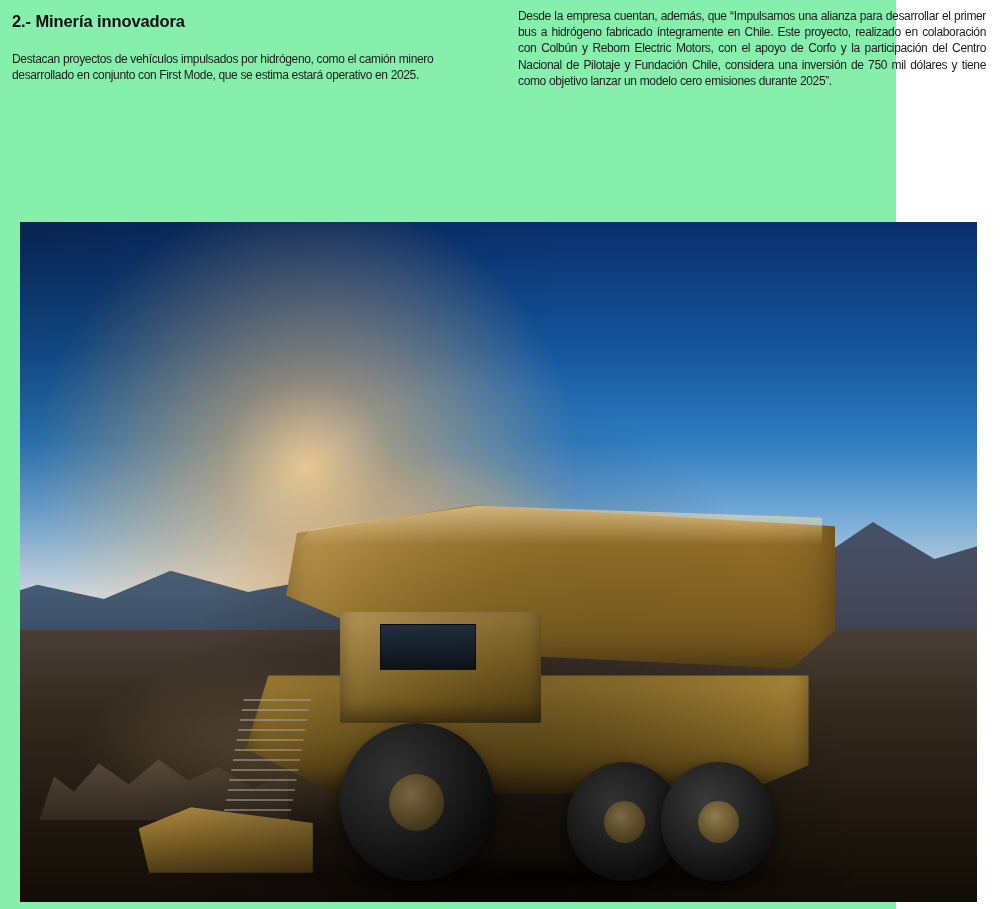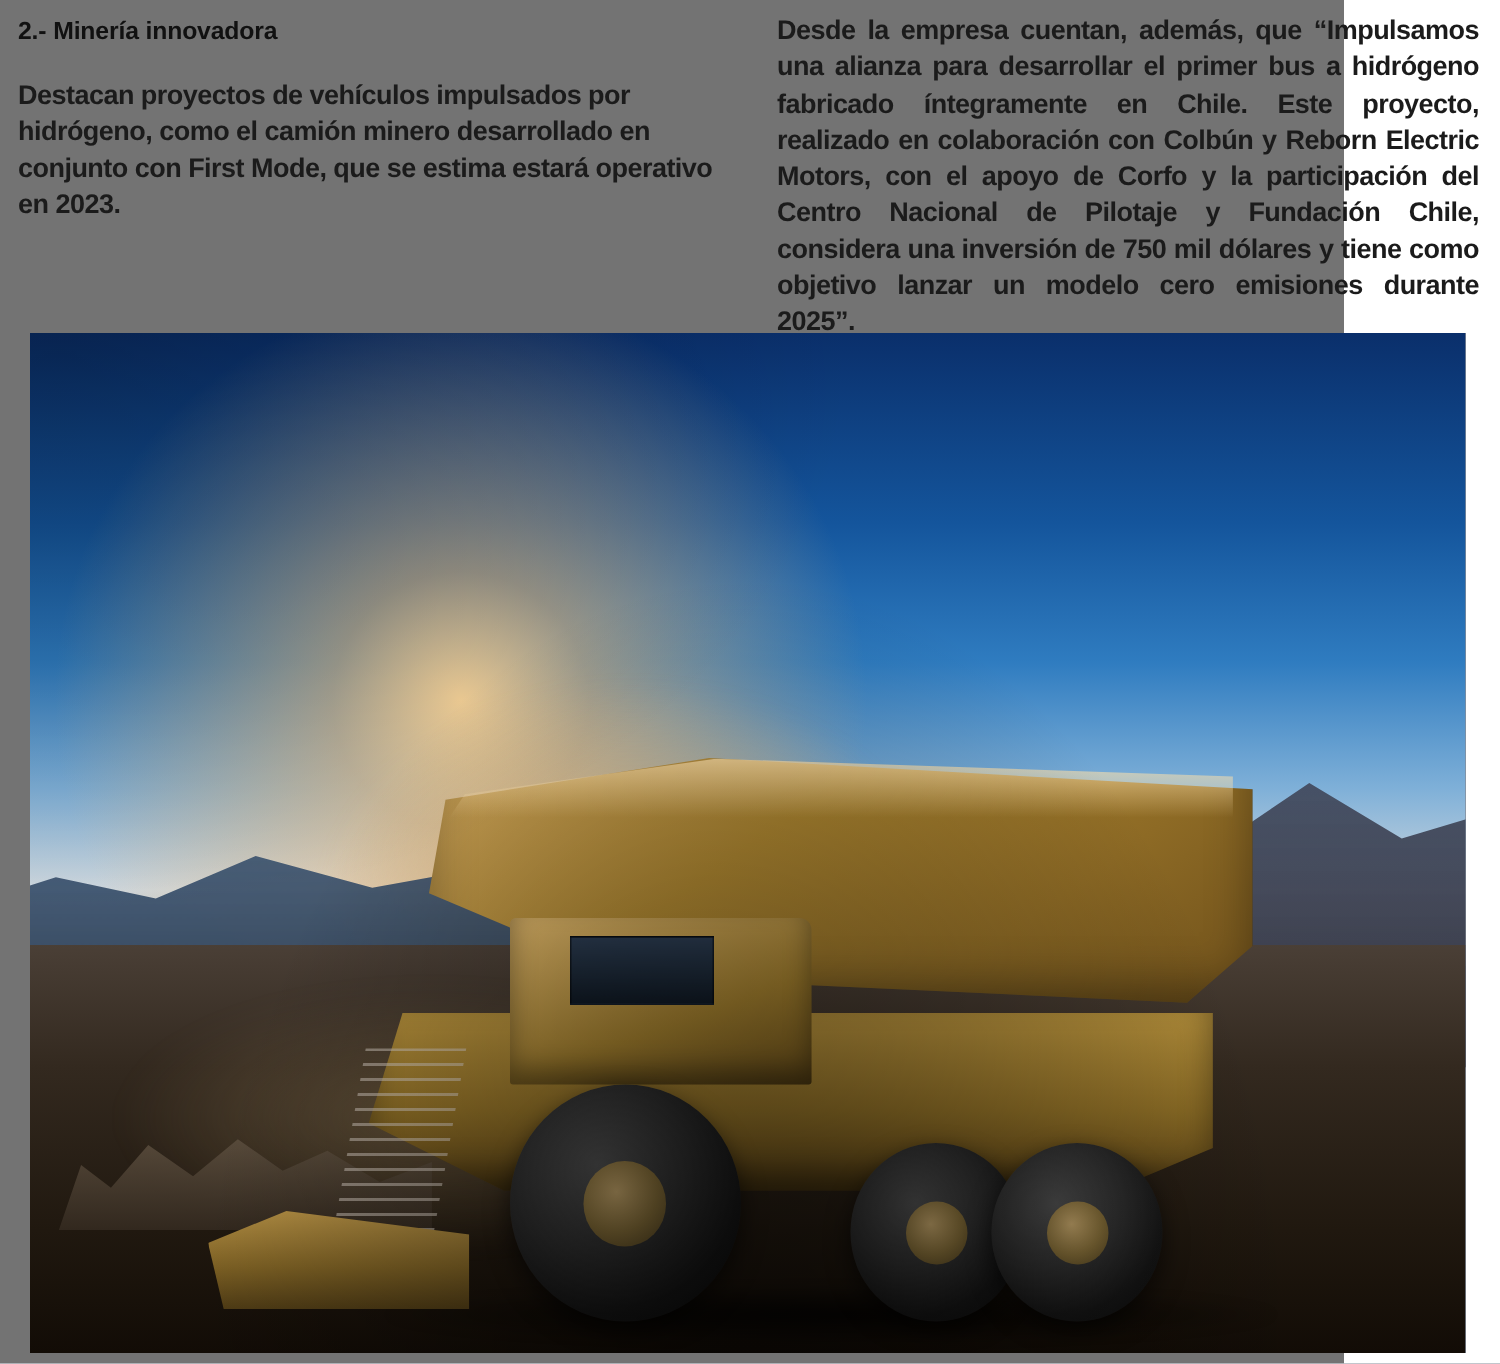--- a/index.html
+++ b/index.html
@@ -11,21 +11,21 @@
     width: 1000px;
     height: 909px;
     font-family: "Liberation Sans", sans-serif;
     color: #1a1a1a;
     overflow: hidden;
   }
   .page {
     position: relative;
     width: 896px;
     height: 909px;
-    background: #737373;
+    background: #86efac;
   }
   .columns {
     display: flex;
     flex-direction: row;
     gap: 28px;
     padding: 8px 22px 0 12px;
     box-sizing: border-box;
   }
   .col {
     width: 468px;
@@ -37,26 +37,25 @@
     margin-left: 10px;
   }
   h2.section-title {
     font-size: 16.5px;
     font-weight: bold;
     letter-spacing: -0.1px;
     margin: 4px 0 20px 0;
     color: #111111;
   }
   p.body {
-    font-size: 18px;
+    font-size: 12px;
     line-height: 1.35;
     margin: 0 0 18px 0;
     color: #1b1b1b;
     letter-spacing: -0.35px;
-    font-weight: bold;
   }
   p.justified {
     text-align: justify;
     text-justify: inter-word;
   }
   p.body:last-child {
     margin-bottom: 0;
   }
   .photo-wrap {
     position: absolute;
@@ -246,21 +245,21 @@
 </style>
 </head>
 <body>
 
 <div class="page">
 
   <div class="columns">
 
     <div class="col">
       <h2 class="section-title">2.- Minería innovadora</h2>
-      <p class="body">Destacan proyectos de vehículos impulsados por hidrógeno, como el camión minero desarrollado en conjunto con First Mode, que se estima estará operativo en 2023.</p>
+      <p class="body">Destacan proyectos de vehículos impulsados por hidrógeno, como el camión minero desarrollado en conjunto con First Mode, que se estima estará operativo en 2025.</p>
     </div>
 
     <div class="col-right">
       <p class="body justified">Desde la empresa cuentan, además, que “Impulsamos una alianza para desarrollar el primer bus a hidrógeno fabricado íntegramente en Chile. Este proyecto, realizado en colaboración con Colbún y Reborn Electric Motors, con el apoyo de Corfo y la participación del Centro Nacional de Pilotaje y Fundación Chile, considera una inversión de 750 mil dólares y tiene como objetivo lanzar un modelo cero emisiones durante 2025”.</p>
     </div>
 
   </div>
 
   <figure class="photo-wrap" style="margin:0;">
     <div class="photo">

